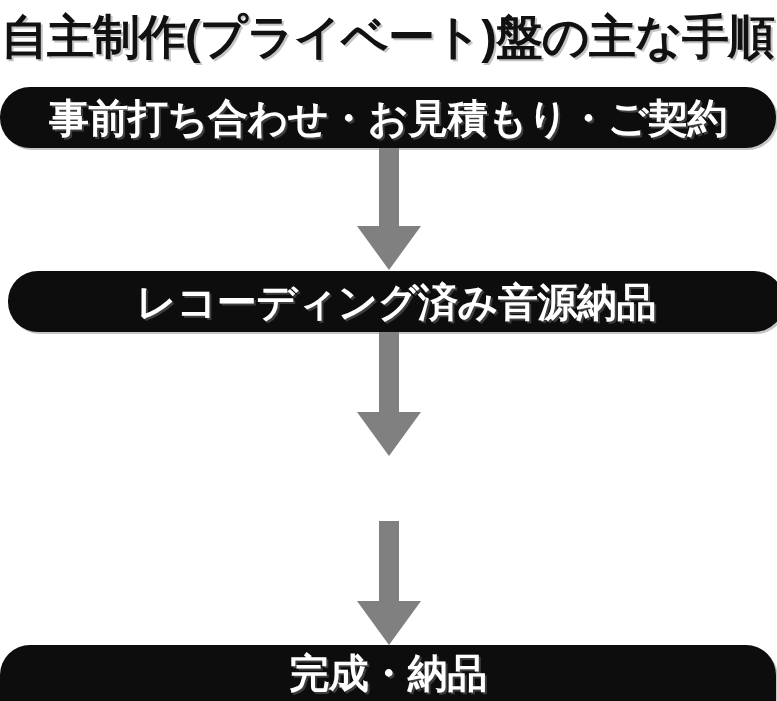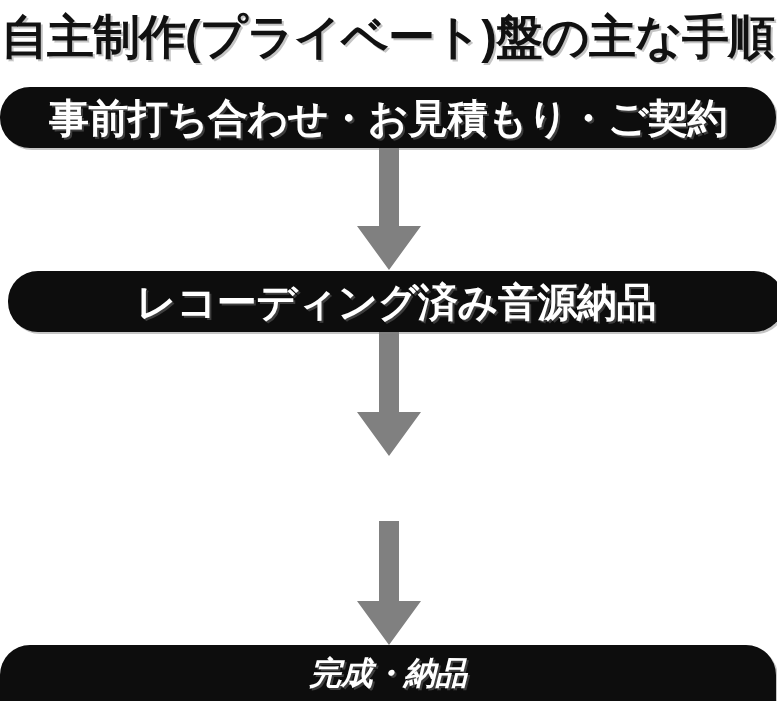--- a/index.html
+++ b/index.html
@@ -65,21 +65,21 @@
 
   #box-1 { left: 0px;  top: 87px;  width: 776px; height: 61px; }
   #box-2 { left: 8px;  top: 271px; width: 776px; height: 61px; }
   #box-3 { left: 0px;  top: 457px; width: 776px; height: 64px; }
   #box-4 { left: 0px;  top: 645px; width: 776px; height: 56px;
            border-bottom-left-radius: 0; border-bottom-right-radius: 0; }
 
   #box-1 .step-label { font-size: 40px; }
   #box-2 .step-label { font-size: 40px; }
   #box-3 .step-label { font-size: 41px; letter-spacing: -1.5px; }
-  #box-4 .step-label { font-size: 32px; font-style: italic; }
+  #box-4 .step-label { font-size: 40px; }
 
   
   .arrow {
     position: absolute;
     left: 357px;
     width: 64px;
   }
   #arrow-1 { top: 148px; height: 122px; }
   #arrow-2 { top: 332px; height: 124px; }
   #arrow-3 { top: 521px; height: 124px; }

